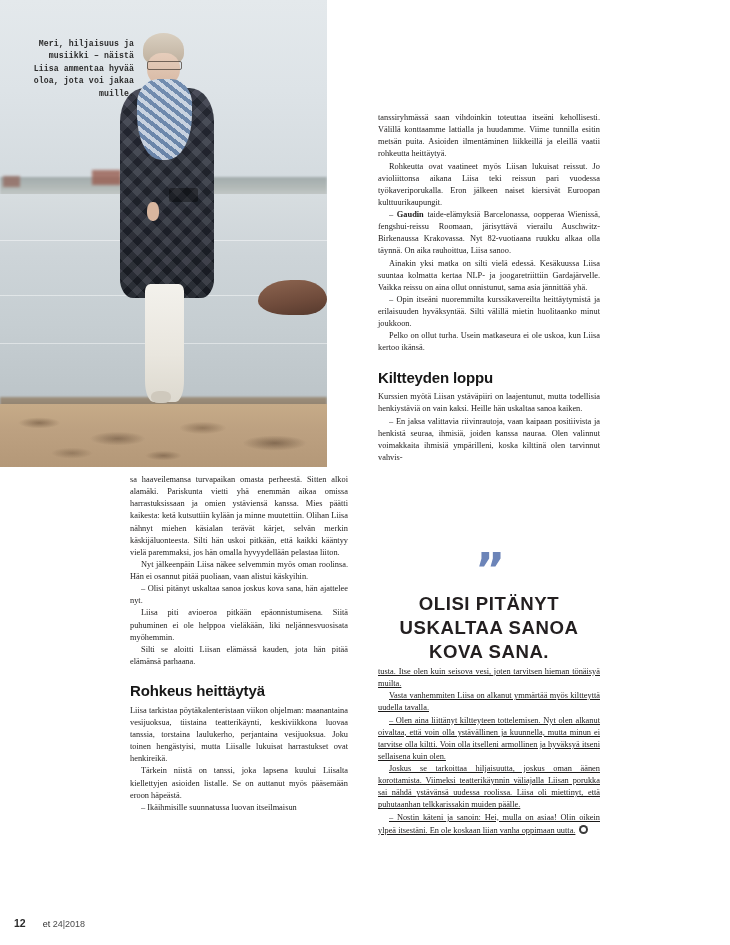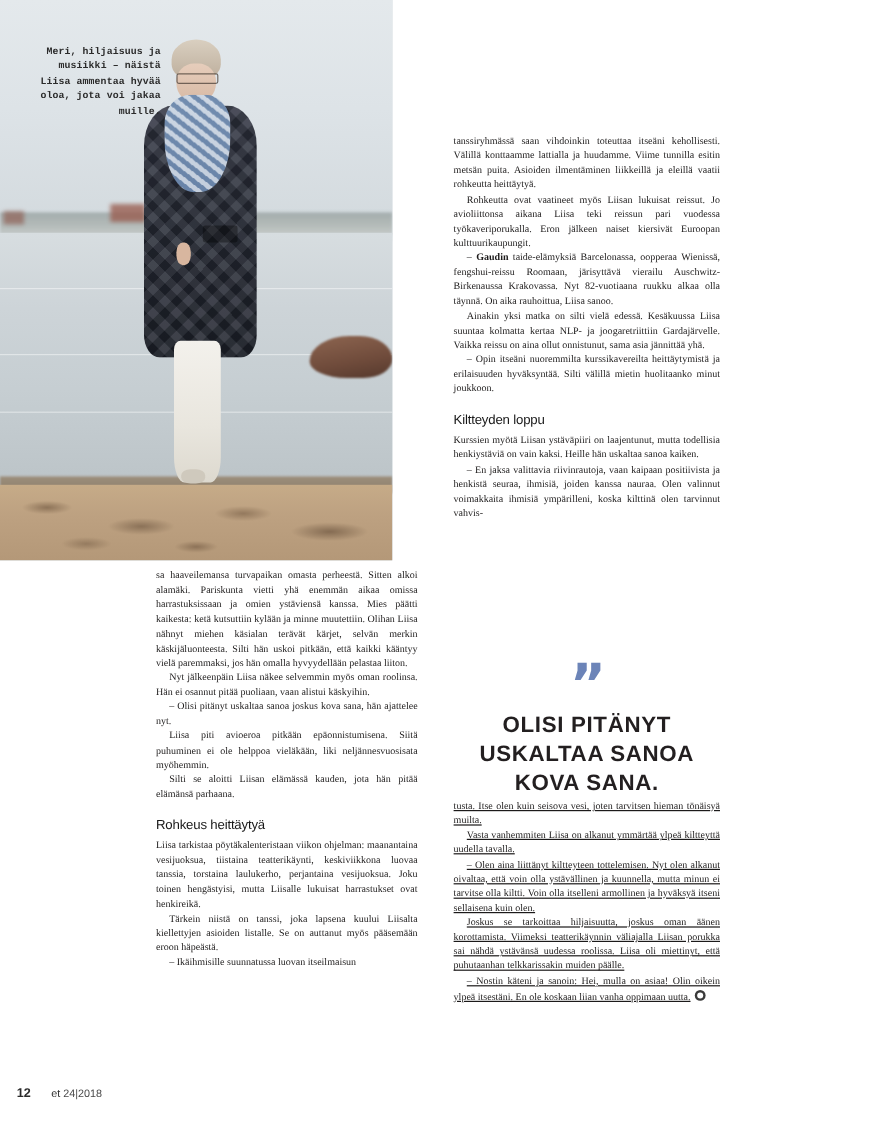--- a/index.html
+++ b/index.html
@@ -151,22 +151,22 @@
   #col-left  { left: 130px; top: 474px; width: 218px; }
   #col-right { left: 378px; top: 112px; width: 222px; }
 
   .col p { margin: 0; }
   .col p.ind { text-indent: 11px; }
   .col p.noind { text-indent: 0; }
   .col b { font-weight: 700; }
 
   h2.sub {
     font-family: "Liberation Sans", "DejaVu Sans", sans-serif;
-    font-size: 11px;
-    font-weight: 400;
+    font-size: 15px;
+    font-weight: 700;
     margin: 12px 0 3px 0;
     letter-spacing: -.15px;
     color: #171717;
   }
 
   
   #pullquote {
     position: absolute;
     left: 378px;
     top: 556px;
@@ -209,21 +209,21 @@
     left: 2px; top: 2px;
     width: 5px; height: 5px;
     border-radius: 50%;
     background: #ffffff;
   }
 
   
   #footer {
     position: absolute;
     left: 14px;
-    bottom: 28px;
+    bottom: 16px;
     display: flex;
     align-items: baseline;
     gap: 17px;
     font-family: "Liberation Sans", "DejaVu Sans", sans-serif;
   }
   #pg-num { font-size: 10.5px; font-weight: 700; color: #2b2b2b; }
   #imprint { font-size: 9px; color: #4a4a4a; }
   #imprint .brand { font-weight: 400; color: #2b2b2b; }
 </style>
 </head>
@@ -274,41 +274,42 @@
     </div>
 </div>
 
 <div class="col" id="col-right">
   <div>
       <p class="noind">tanssiryhmässä saan vihdoinkin toteuttaa itseäni kehollisesti. Välillä konttaamme lattialla ja huudamme. Viime tunnilla esitin metsän puita. Asioiden ilmentäminen liikkeillä ja eleillä vaatii rohkeutta heittäytyä.</p>
       <p class="ind">Rohkeutta ovat vaatineet myös Liisan lukuisat reissut. Jo avioliittonsa aikana Liisa teki reissun pari vuodessa työkaveriporukalla. Eron jälkeen naiset kiersivät Euroopan kulttuurikaupungit.</p>
       <p class="ind">– <b>Gaudin</b> taide-elämyksiä Barcelonassa, oopperaa Wienissä, fengshui-reissu Roomaan, järisyttävä vierailu Auschwitz-Birkenaussa Krakovassa. Nyt 82-vuotiaana ruukku alkaa olla täynnä. On aika rauhoittua, Liisa sanoo.</p>
       <p class="ind">Ainakin yksi matka on silti vielä edessä. Kesäkuussa Liisa suuntaa kolmatta kertaa NLP- ja joogaretriittiin Gardajärvelle. Vaikka reissu on aina ollut onnistunut, sama asia jännittää yhä.</p>
       <p class="ind">– Opin itseäni nuoremmilta kurssikavereilta heittäytymistä ja erilaisuuden hyväksyntää. Silti välillä mietin huolitaanko minut joukkoon.</p>
+      <p class="ind">Pelko on ollut turha. Usein matkaseura ei ole uskoa, kun Liisa kertoo ikänsä.</p>
     </div>
   <h2 class="sub">Kiltteyden loppu</h2>
   <div>
       <p class="noind">Kurssien myötä Liisan ystäväpiiri on laajentunut, mutta todellisia henkiystäviä on vain kaksi. Heille hän uskaltaa sanoa kaiken.</p>
       <p class="ind">– En jaksa valittavia riivinrautoja, vaan kaipaan positiivista ja henkistä seuraa, ihmisiä, joiden kanssa nauraa. Olen valinnut voimakkaita ihmisiä ympärilleni, koska kilttinä olen tarvinnut vahvis-</p>
     </div>
 </div>
 
 <div id="pullquote">
   <div id="pq-mark" style="color: rgb(108, 132, 184);">”</div>
   <div id="pq-text">
       <div>OLISI PITÄNYT</div>
       <div>USKALTAA SANOA</div>
       <div>KOVA SANA.</div>
     </div>
 </div>
 
 <div class="col" id="col-right-lower" style="position:absolute; left:378px; top:666px; width:222px;text-decoration:underline;">
   <div>
       <p class="noind">tusta. Itse olen kuin seisova vesi, joten tarvitsen hieman tönäisyä muilta.</p>
-      <p class="ind">Vasta vanhemmiten Liisa on alkanut ymmärtää ylpeä kiltteyttä uudella tavalla.</p>
+      <p class="ind">Vasta vanhemmiten Liisa on alkanut ymmärtää myös kiltteyttä uudella tavalla.</p>
       <p class="ind">– Olen aina liittänyt kiltteyteen tottelemisen. Nyt olen alkanut oivaltaa, että voin olla ystävällinen ja kuunnella, mutta minun ei tarvitse olla kiltti. Voin olla itselleni armollinen ja hyväksyä itseni sellaisena kuin olen.</p>
       <p class="ind">Joskus se tarkoittaa hiljaisuutta, joskus oman äänen korottamista. Viimeksi teatterikäynnin väliajalla Liisan porukka sai nähdä ystävänsä uudessa roolissa. Liisa oli miettinyt, että puhutaanhan telkkarissakin muiden päälle.</p>
       <p class="ind">– Nostin käteni ja sanoin: Hei, mulla on asiaa! Olin oikein ylpeä itsestäni. En ole koskaan liian vanha oppimaan uutta.<span class="endmark"></span></p>
     </div>
 </div>
 
 <div id="footer">
   <span id="pg-num">12</span>
   <span id="imprint"><span class="brand">et</span> <span>24|2018</span></span>
 </div>

